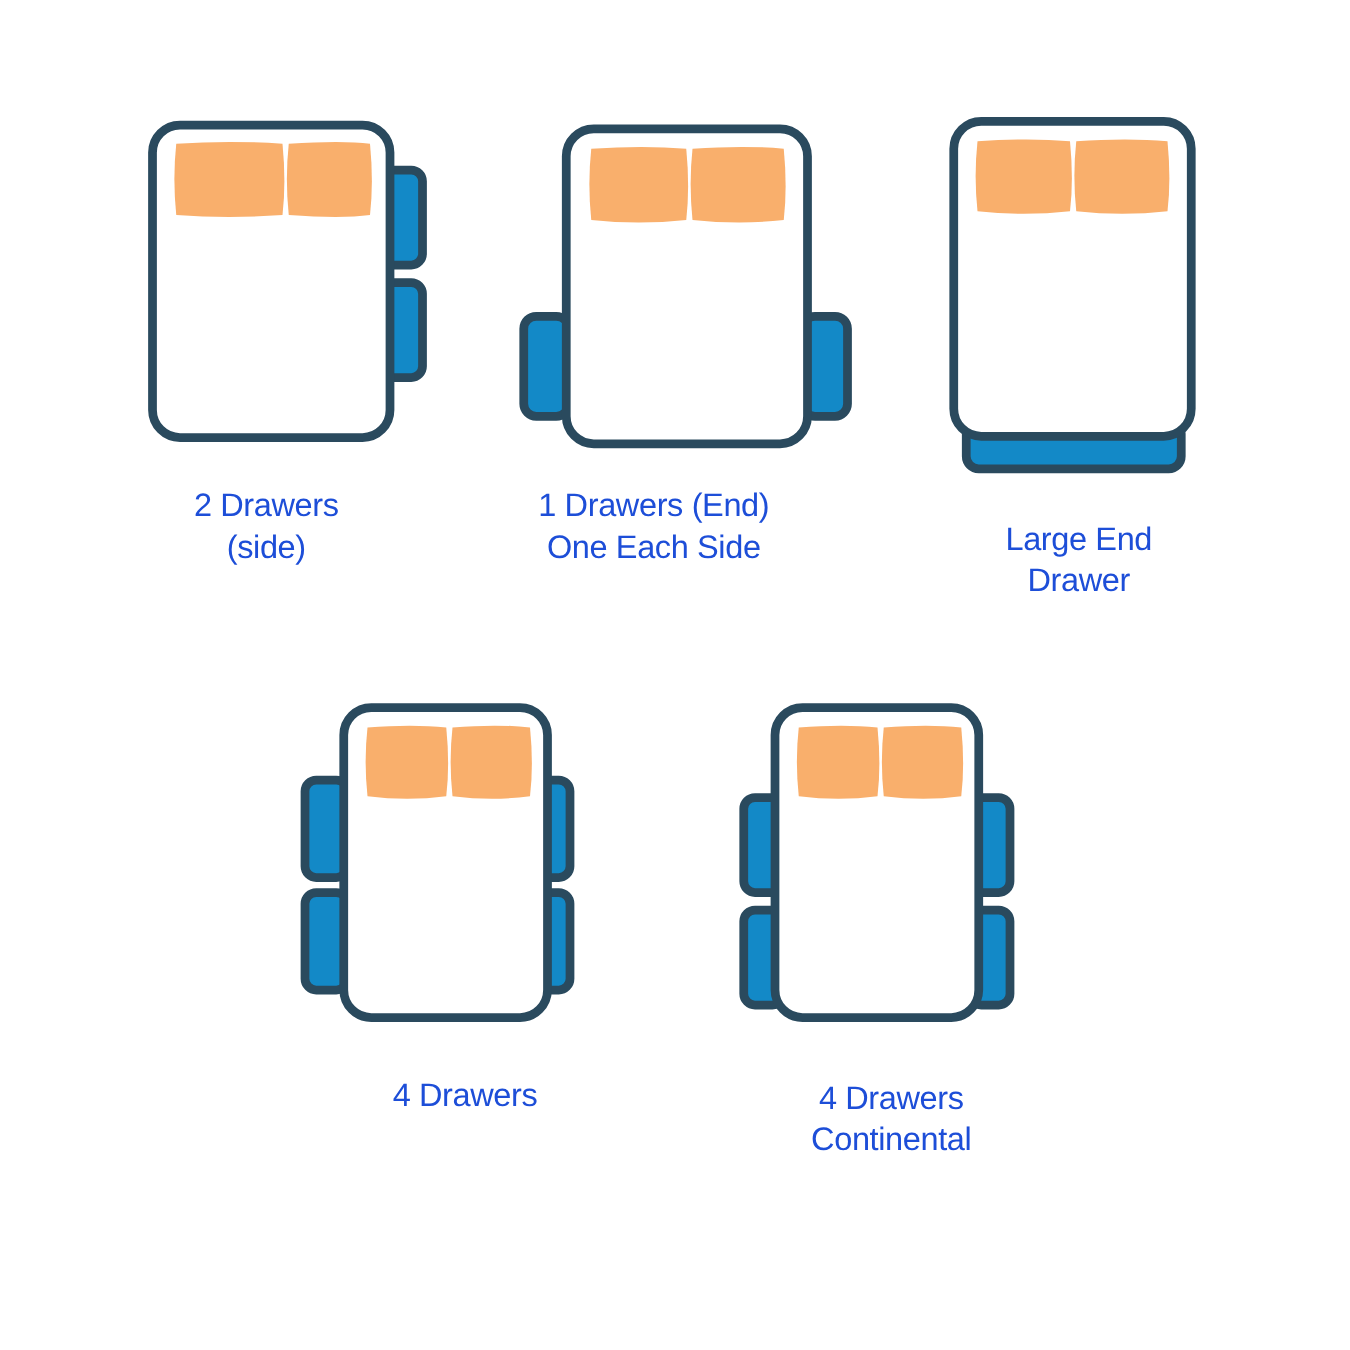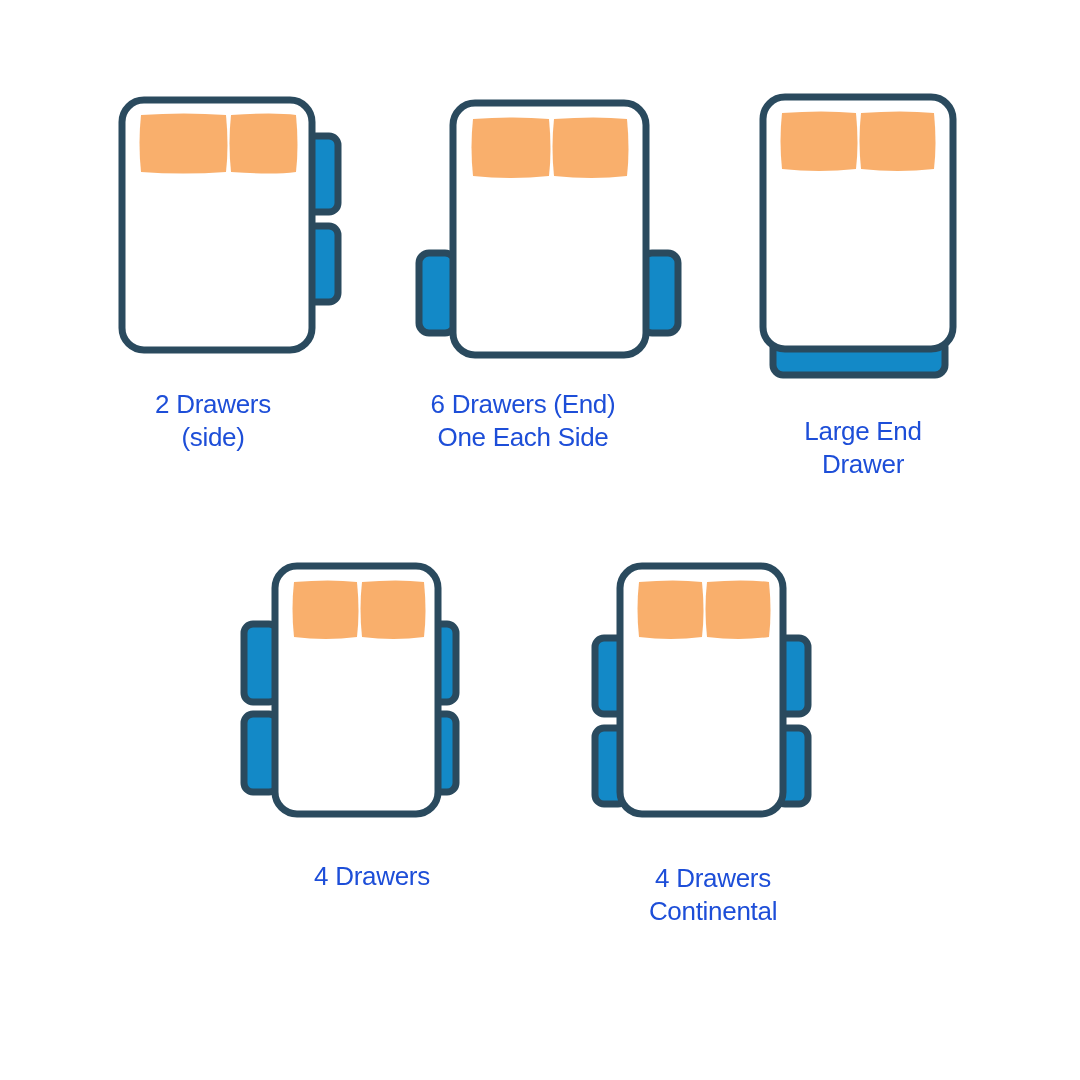--- a/index.html
+++ b/index.html
@@ -81,21 +81,21 @@
       <g>
         <rect x="19" y="168" width="36" height="80" rx="10" ry="10" fill="#1389c7" stroke="#2a4a5e" stroke-width="7"></rect>
         <rect x="242" y="168" width="36" height="80" rx="10" ry="10" fill="#1389c7" stroke="#2a4a5e" stroke-width="7"></rect>
       </g>
       <rect x="53" y="18" width="193" height="252" rx="22" ry="22" fill="#ffffff" stroke="#2a4a5e" stroke-width="7"></rect>
       <g>
         <path d="M73,34 q42,-3 76,0 q3,31 0,57 q-38,4 -76,0 q-3,-29 0,-57 Z" fill="#f9af6c"></path>
         <path d="M154,34 q42,-3 73,0 q3,31 0,57 q-35,4 -73,0 q-3,-29 0,-57 Z" fill="#f9af6c"></path>
       </g>
     </svg>
-    <div class="option-label">6 Drawers (End)
+    <div class="option-label">1 Drawers (End)
 One Each Side</div>
   </div>
 
   <div class="option" id="opt-3">
     <svg class="bed-figure" width="250" height="330" viewBox="0 0 250 330">
       <rect x="28" y="262" width="172" height="38" rx="10" ry="10" fill="#1389c7" stroke="#2a4a5e" stroke-width="7"></rect>
       <rect x="18" y="22" width="190" height="252" rx="22" ry="22" fill="#ffffff" stroke="#2a4a5e" stroke-width="7"></rect>
       <g>
         <path d="M37,38 q41,-3 74,0 q3,31 0,56 q-37,4 -74,0 q-3,-28 0,-56 Z" fill="#f9af6c"></path>
         <path d="M116,38 q41,-3 73,0 q3,31 0,56 q-36,4 -73,0 q-3,-28 0,-56 Z" fill="#f9af6c"></path>

